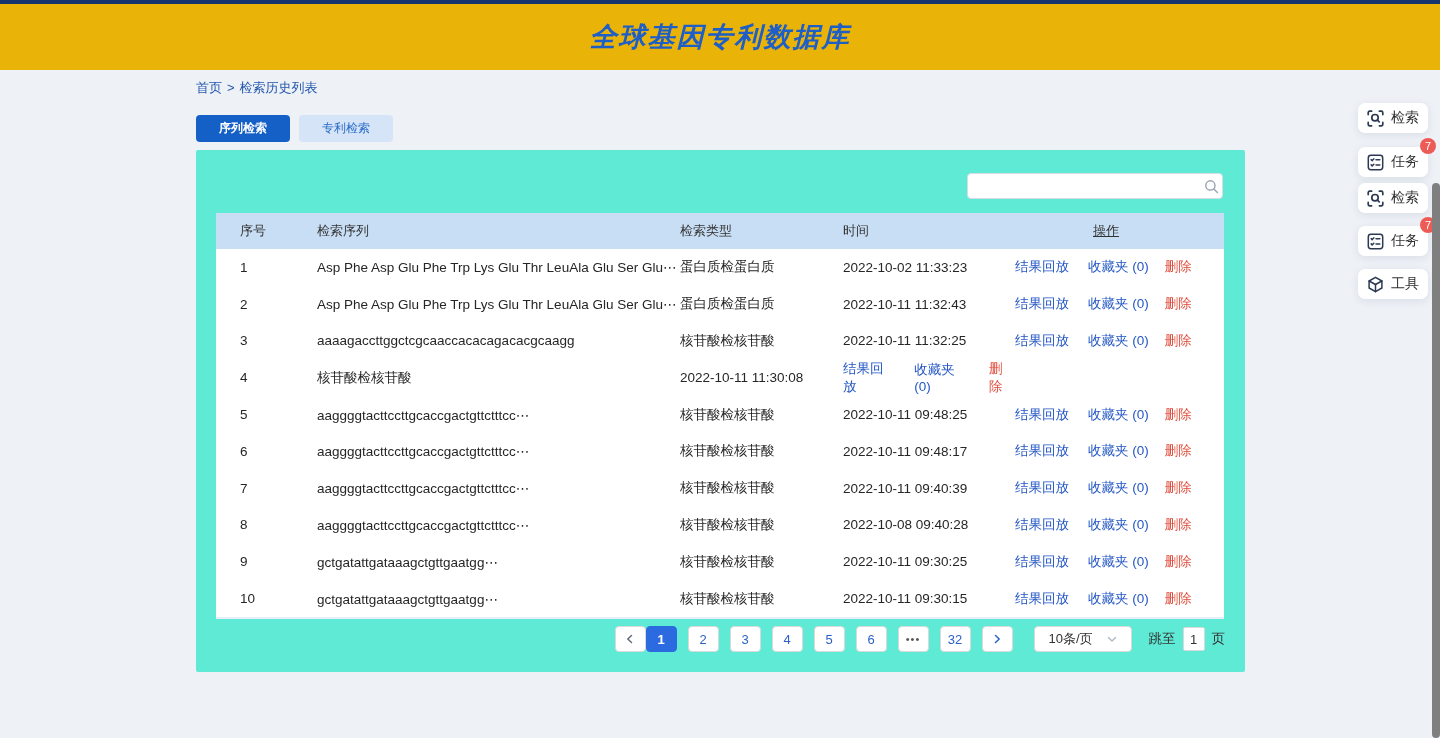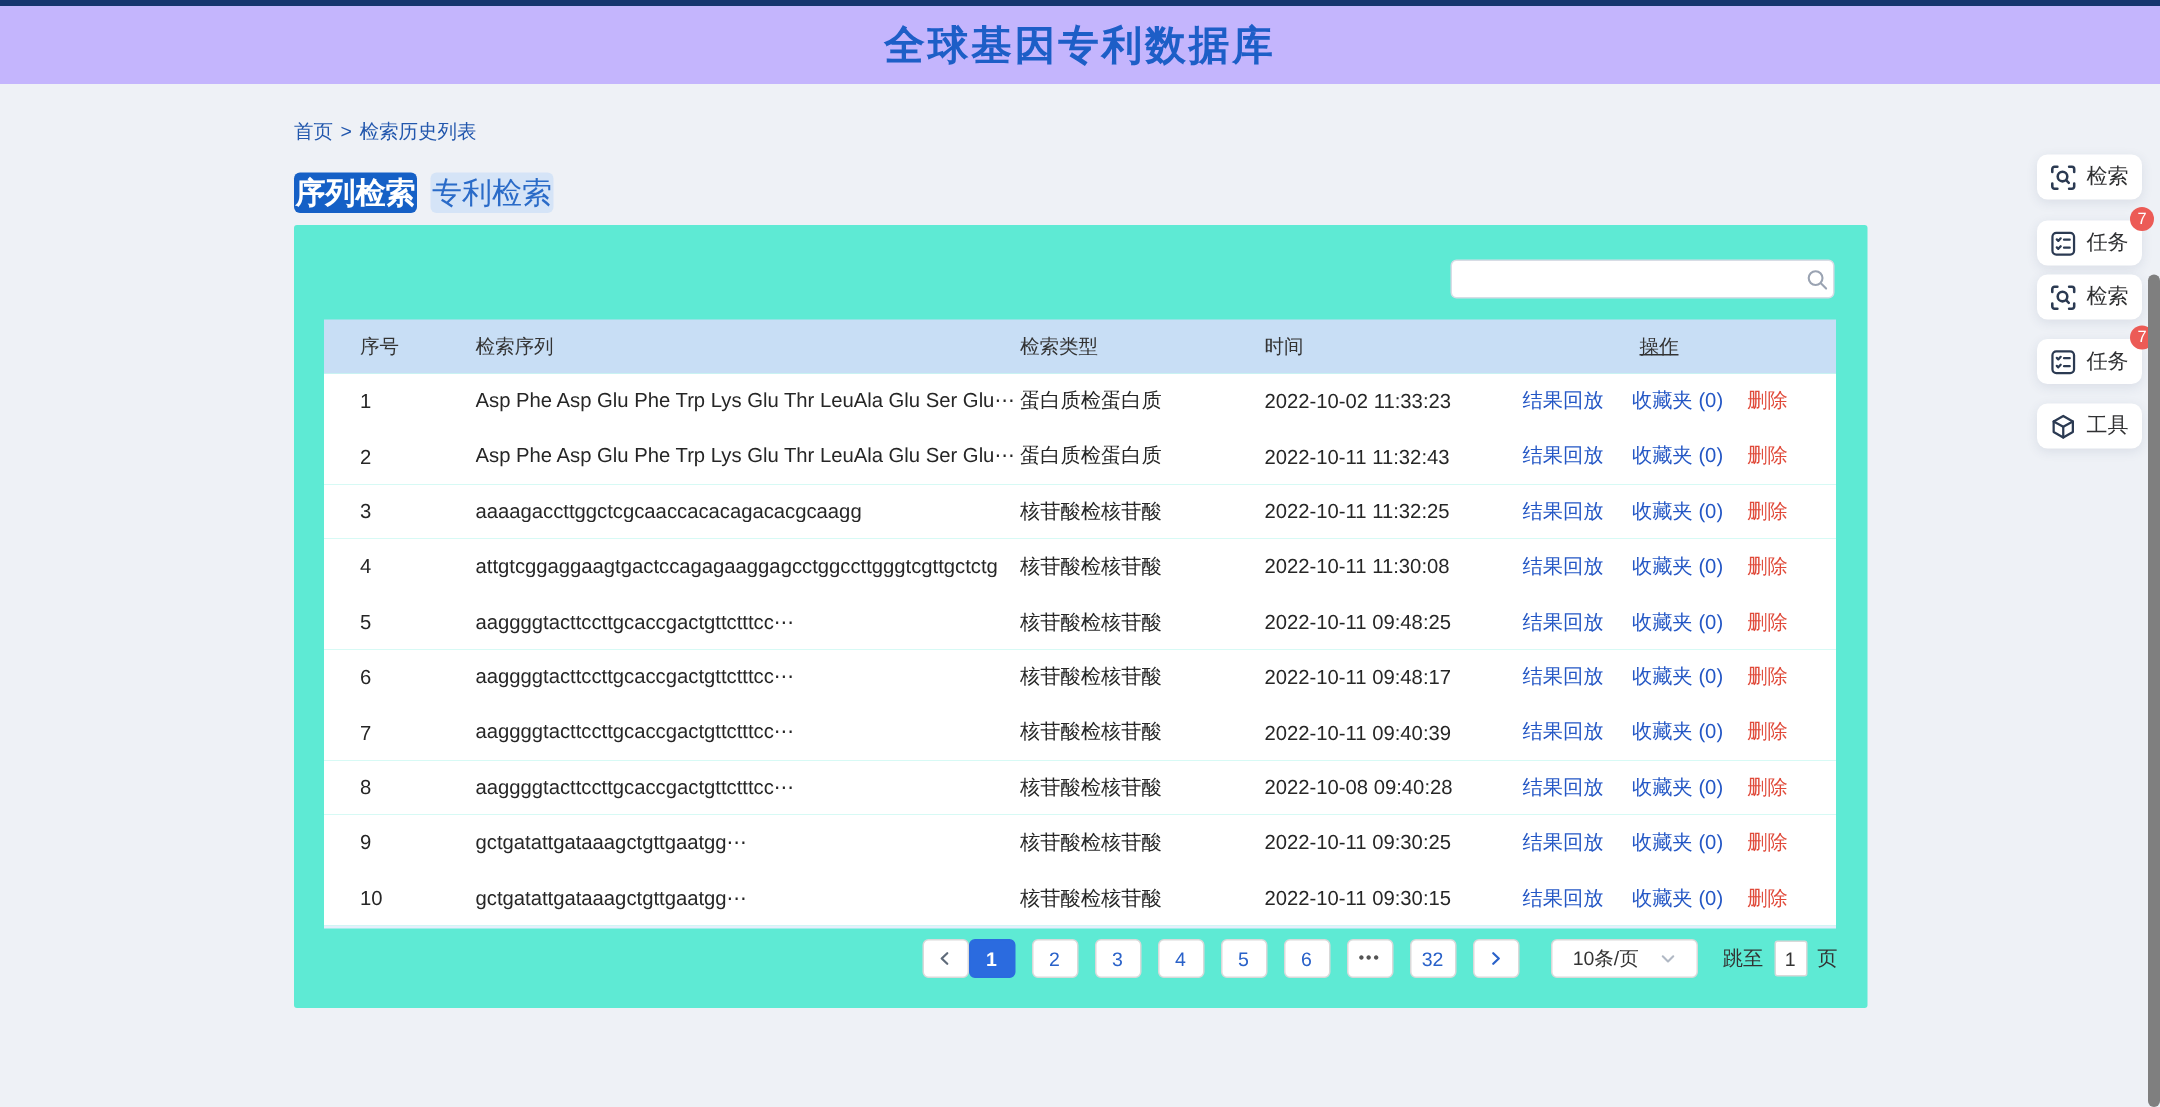--- a/index.html
+++ b/index.html
@@ -6,31 +6,31 @@
   html,body { width:1440px; height:738px; }
   body {
     position:relative;
     font-family:"Liberation Sans","DejaVu Sans",sans-serif;
     background:#eef1f6;
     overflow:hidden;
     color:#262626;
   }
   
   .top-strip { position:absolute; left:0; top:0; width:1440px; height:4px; background:#16356e; }
-  .app-header { position:absolute; left:0; top:4px; width:1440px; height:52px; background:#c4b5fd;
-                display:flex; align-items:center; justify-content:center; }
+  .app-header { position:absolute; left:0; top:4px; width:1440px; height:66px; background:#eab308;
+                display:flex; align-items:center; justify-content:center;font-style:italic; }
   .app-title { color:#1d5ec7; font-size:27px; font-weight:bold; letter-spacing:2px; }
 
   
   .breadcrumb { position:absolute; left:196px; top:79px; font-size:13px; color:#2257ad; }
   .breadcrumb span { color:#2257ad; }
   .breadcrumb .sep { margin:0 5px; }
   .tabs { position:absolute; left:196px; top:115px; display:flex; gap:9px; }
-  .tab { width:82px; height:27px; display:flex; align-items:center; justify-content:center;
-         border-radius:4px; font-size:20px; cursor:pointer; }
+  .tab { width:94px; height:27px; display:flex; align-items:center; justify-content:center;
+         border-radius:4px; font-size:12px; cursor:pointer; }
   .tab.active { background:#1560c6; color:#ffffff; font-weight:bold; }
   .tab.inactive { background:#d5e4f7; color:#2a6bc8; }
 
   
   .card { position:absolute; left:196px; top:150px; width:1049px; height:522px; background:#5eead4; border-radius:2px; }
   .search-box { position:absolute; right:22px; top:23px; width:256px; height:26px;
                 border:1px solid #d8dce5; border-radius:4px; background:#fff;
                 display:flex; align-items:center; }
   .search-box input { flex:1; border:none; outline:none; height:22px; padding:0 8px; font-size:13px;
                       font-family:inherit; background:transparent; }
@@ -155,21 +155,20 @@
     <div class="c-time">2022-10-11 11:32:25</div>
     <div class="ops">
       <a class="lnk-replay">结果回放</a>
       <a class="lnk-fav">收藏夹 (0)</a>
       <a class="lnk-del">删除</a>
     </div>
   </div>
 
   <div class="tr row">
     <div class="c-num">4</div>
-    <div class="c-seq seq">attgtcggaggaagtgactccagagaaggagcctggccttgggtcgttgctctg</div>
     <div class="c-type">核苷酸检核苷酸</div>
     <div class="c-time">2022-10-11 11:30:08</div>
     <div class="ops">
       <a class="lnk-replay">结果回放</a>
       <a class="lnk-fav">收藏夹 (0)</a>
       <a class="lnk-del">删除</a>
     </div>
   </div>
 
   <div class="tr row">

